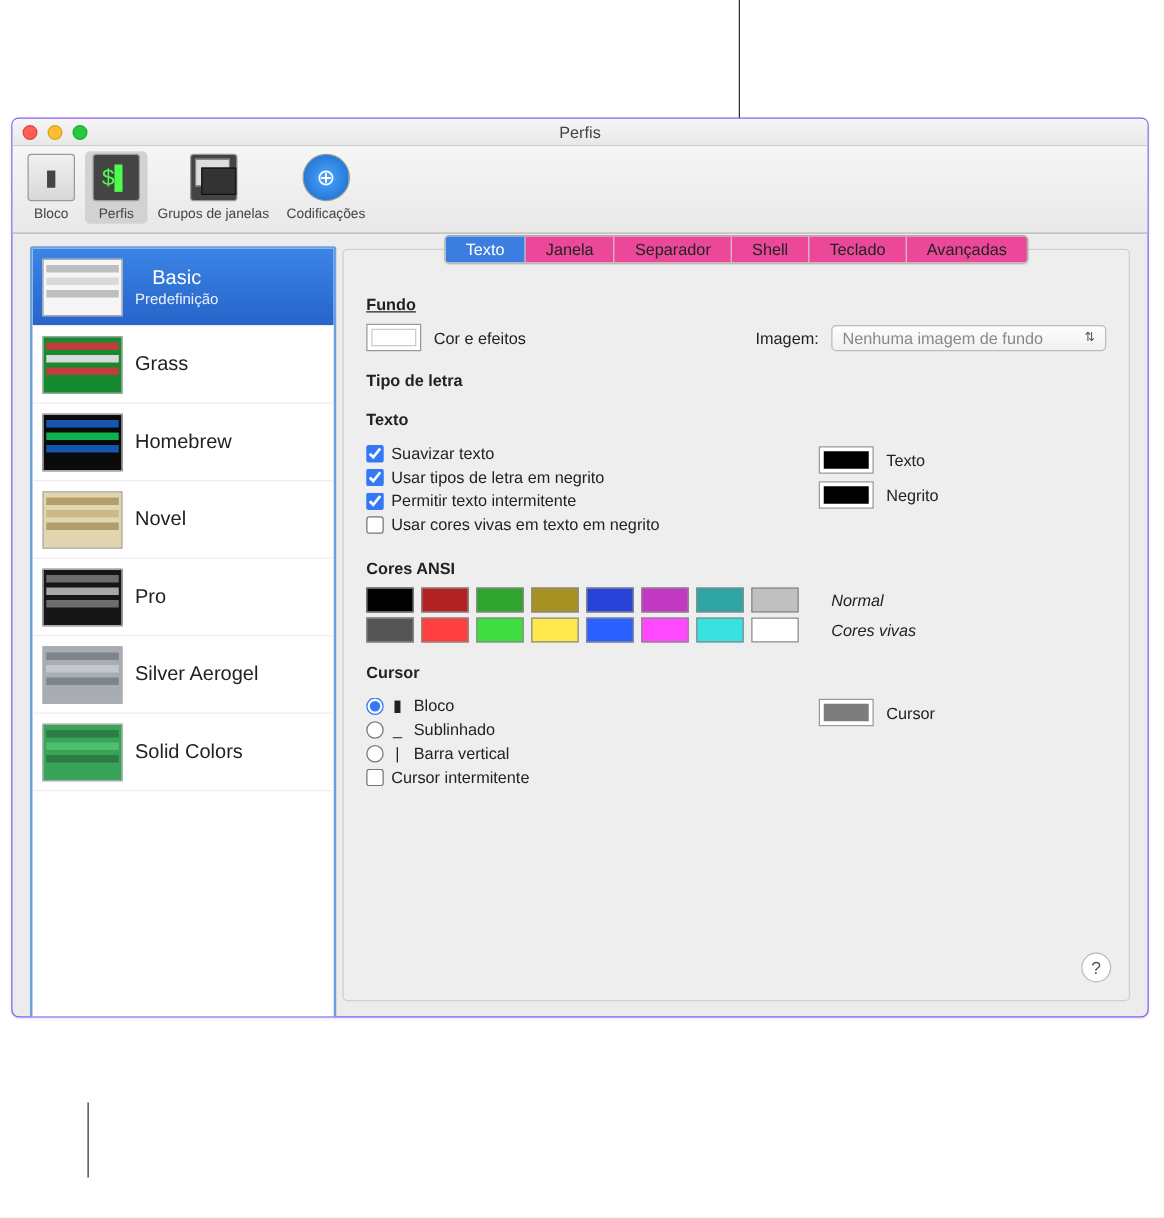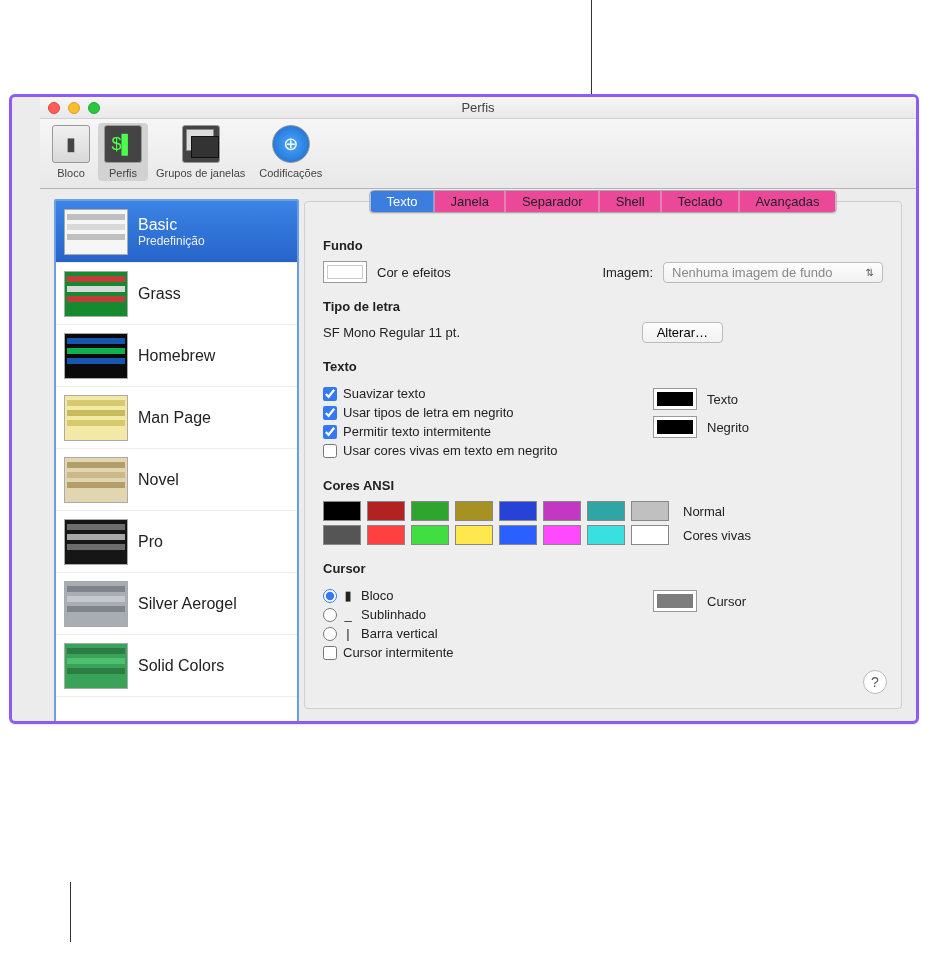--- a/index.html
+++ b/index.html
@@ -36,27 +36,26 @@
   height: 6px;
   border-top: 1px solid #333;
   border-left: 1px solid #333;
   border-right: 1px solid #333;
 }
 .window {
   position: absolute;
   left: 9px;
   top: 94px;
   width: 910px;
-  height: 630px;
+  height: 720px;
   background: #ececec;
-  border: 3px solid #8b5cf6;
+  border: 1px solid #8b5cf6;
   border-radius: 6px;
   overflow: hidden;
   box-shadow: 0 1px 2px rgba(0,0,0,.1);
-  padding-left: 28px;
 }
 .titlebar {
   height: 22px;
   background: linear-gradient(#f6f6f6,#e8e8e8);
   border-bottom: 1px solid #d0d0d0;
   display: flex;
   align-items: center;
   padding: 0 8px;
 }
 .traffic { display: flex; gap: 8px; }
@@ -120,20 +119,21 @@
   align-items:center;
   gap:10px;
   padding: 6px 8px;
   border-bottom:1px solid #eee;
   cursor:pointer;
   min-height:62px;
 }
 .profile-item.selected {
   background: linear-gradient(#3b84e6,#2764c9);
   color:#fff;
+  text-align:center;
 }
 .thumb {
   width:64px;height:46px;
   border:1px solid #aaa;
   background:#f3f3f3;
   flex-shrink:0;
   position:relative;
 }
 .thumb-bar { position:absolute; left:2px; right:2px; height:6px;}
 .profile-labels { display:flex;flex-direction:column;}
@@ -183,21 +183,21 @@
 .tab {
   padding:3px 16px;
   font-size:13px;
   border-right:1px solid #ccc;
   cursor:pointer;
   background:#ec4899;
 }
 .tab:last-child{border-right:none;}
 .tab.active { background:#3b7ee0; color:#fff;}
 .section-heading { font-weight:bold; font-size:13px; margin:16px 0 8px 0;}
-.section-heading.first { margin-top:18px;}
+.section-heading.first { margin-top:18px;text-decoration:underline;}
 .row { display:flex; align-items:center; gap:10px; margin:4px 0;}
 .color-well {
   width:44px;height:22px;
   border:1px solid #999;
   background:#fff;
   padding:3px;
   display:inline-flex;
 }
 .color-swatch { flex:1; }
 .push-button {
@@ -222,21 +222,21 @@
 .popup .chev { font-size:10px; color:#555;}
 .checkbox-row { display:flex; align-items:center; gap:6px; margin:4px 0; font-size:13px;}
 input[type=checkbox] { width:14px;height:14px; accent-color:#3478f6;}
 input[type=radio] { width:14px;height:14px; accent-color:#3478f6;}
 .two-col { display:flex; gap:30px;}
 .col-left { flex:1;}
 .col-right { width:230px;}
 .color-row { display:flex; align-items:center; gap:10px; margin:6px 0;}
 .ansi-grid { display:flex; gap:6px; align-items:center; margin:4px 0;}
 .ansi-cell { width:38px;height:20px;border:1px solid #888;}
-.ansi-label { margin-left:8px; font-size:13px;}
+.ansi-label { margin-left:20px; font-size:13px;font-style:italic;}
 .cursor-glyph { display:inline-block; width:10px; text-align:center; margin-right:2px;}
 .help-btn {
   position:absolute; right:14px; bottom:14px;
   width:24px;height:24px;border-radius:50%;
   border:1px solid #bbb;background:#fff;
   font-size:14px; color:#555;
 }
 </style>
 </head>
 <body>
@@ -299,30 +299,20 @@
             </div>
           </div>
           <div class="profile-item">
             <div class="thumb" style="background: rgb(10, 10, 10);">
               <div class="thumb-bar" style="top:4px;background:#1556b3"></div>
               <div class="thumb-bar" style="top:14px;background:#0eb050"></div>
               <div class="thumb-bar" style="top:24px;background:#1556b3"></div>
             </div>
             <div class="profile-labels">
               <div class="profile-name">Homebrew</div>
-            </div>
-          </div>
-          <div class="profile-item">
-            <div class="thumb" style="background: rgb(243, 233, 167);">
-              <div class="thumb-bar" style="top:4px;background:#d6c96e"></div>
-              <div class="thumb-bar" style="top:14px;background:#c9bb5b"></div>
-              <div class="thumb-bar" style="top:24px;background:#d6c96e"></div>
-            </div>
-            <div class="profile-labels">
-              <div class="profile-name">Man Page</div>
             </div>
           </div>
           <div class="profile-item">
             <div class="thumb" style="background: rgb(226, 214, 176);">
               <div class="thumb-bar" style="top:4px;background:#b39d6b"></div>
               <div class="thumb-bar" style="top:14px;background:#cbb98a"></div>
               <div class="thumb-bar" style="top:24px;background:#b39d6b"></div>
             </div>
             <div class="profile-labels">
               <div class="profile-name">Novel</div>
@@ -385,26 +375,20 @@
             </div>
           <span>Cor e efeitos</span>
           <span style="margin-left:auto">Imagem:</span>
           <div class="popup">
             <span>Nenhuma imagem de fundo</span>
             <span class="chev">⇅</span>
           </div>
         </div>
 
         <div class="section-heading">Tipo de letra</div>
-        <div class="row">
-          <span>SF Mono Regular 11 pt.</span>
-          <span style="margin-left:auto"></span>
-          <button class="push-button">Alterar…</button>
-          <span style="width:150px"></span>
-        </div>
 
         <div class="section-heading">Texto</div>
         <div class="two-col">
           <div class="col-left">
             <label class="checkbox-row">
                 <input type="checkbox" checked="" style="">
                 <span>Suavizar texto</span>
               </label>
             <label class="checkbox-row">
                 <input type="checkbox" checked="" style="">

